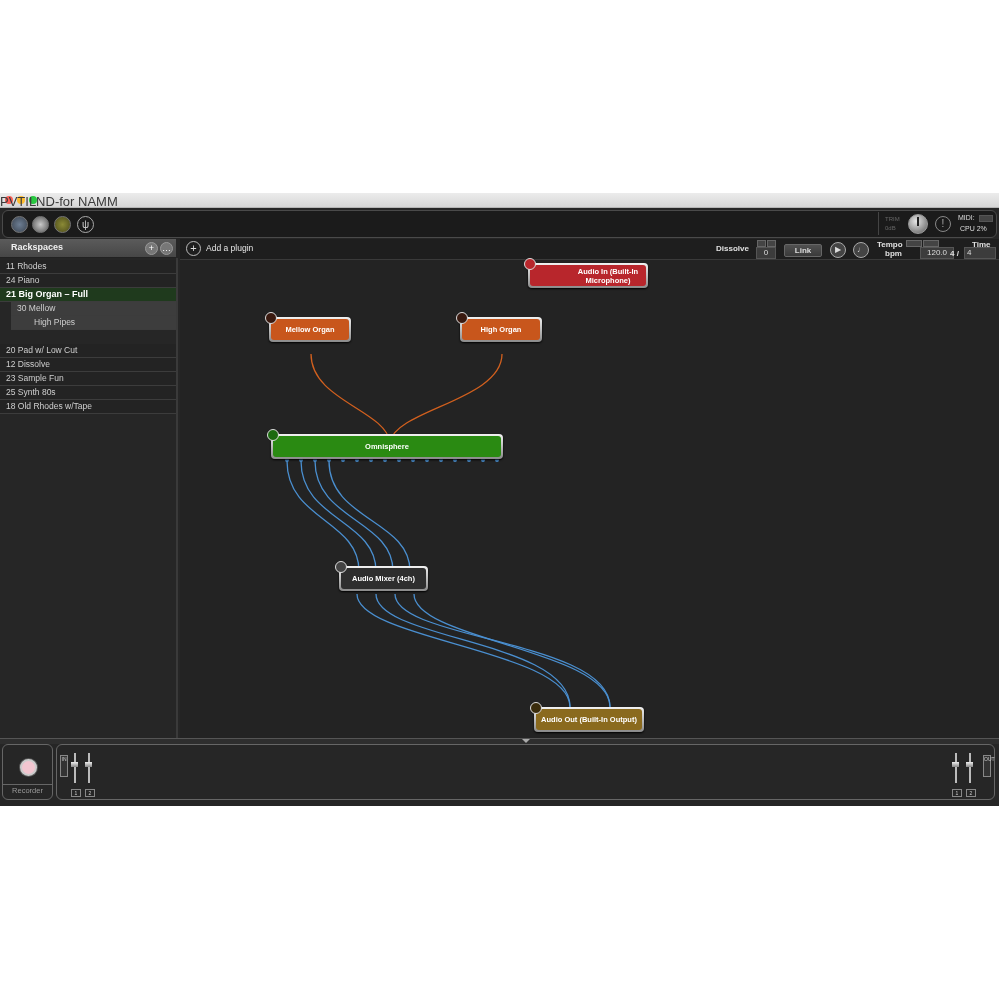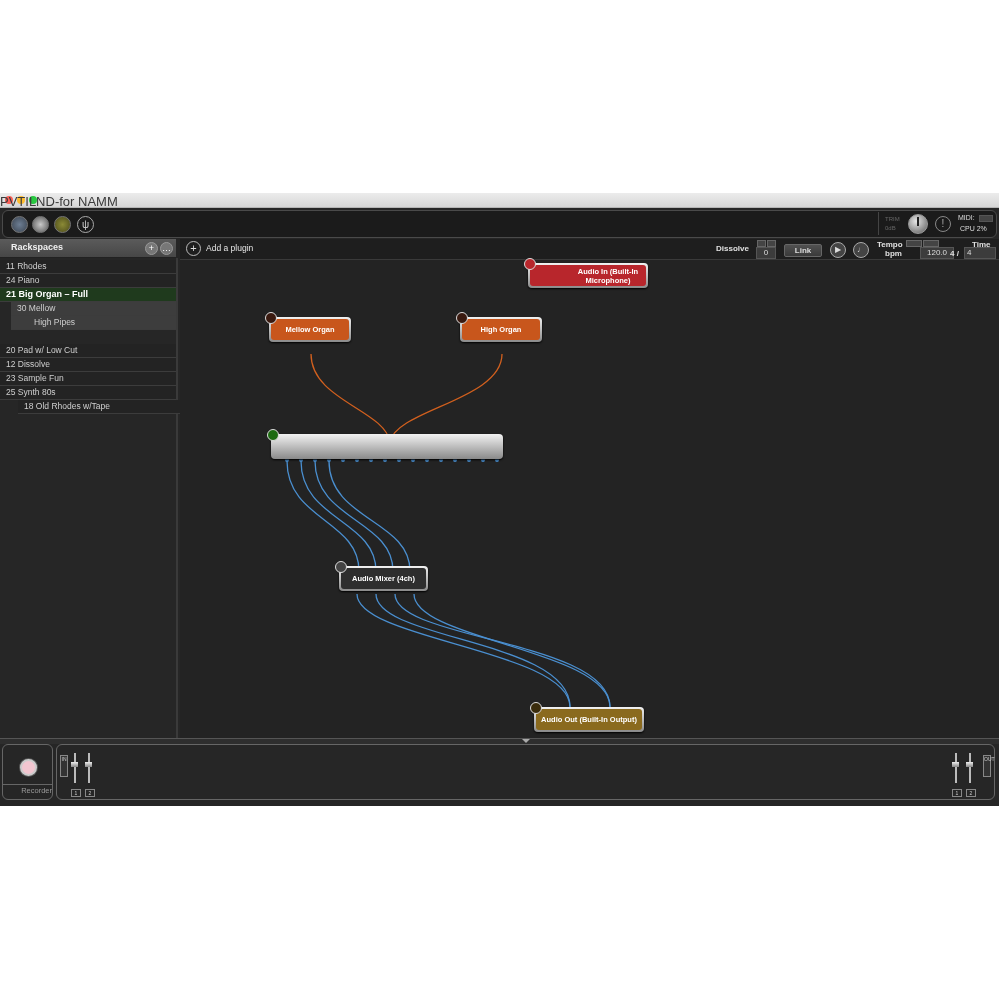--- a/index.html
+++ b/index.html
@@ -44,21 +44,21 @@
   .canvas { position:absolute; left:180px; top:67px; width:819px; height:478px; background:#232323; }
   .canvas svg { position:absolute; left:0; top:0; }
   .node { position:absolute; border-radius:4px; background:linear-gradient(#f2f2f2,#8a8a8a); padding:2px; box-shadow:0 1px 2px #000; }
   .node-inner { width:100%; height:100%; border-radius:3px; color:#fff; font-size:7.5px; font-weight:bold; text-align:center; box-sizing:border-box; display:flex; align-items:center; justify-content:center; }
   .node-badge { position:absolute; left:-4px; top:-5px; width:10px; height:10px; border-radius:50%; border:1px solid #ddd; }
   .bottom-divider { position:absolute; left:0; top:545px; width:999px; height:5px; background:#2e2e2e; border-top:1px solid #555; }
   .collapse-arrow { position:absolute; left:522px; top:546px; width:0; height:0; border-left:4px solid transparent; border-right:4px solid transparent; border-top:4px solid #aaa; }
   .bottom { position:absolute; left:0; top:551px; width:999px; height:62px; background:#262626; }
   .recorder { position:absolute; left:2px; top:0; width:49px; height:54px; border:1px solid #666; border-radius:6px; }
   .rec-btn { position:absolute; left:17px; top:14px; width:13px; height:13px; border-radius:50%; background:#f2c6d0; border:2px solid #ccc; box-shadow:0 0 0 1px #555; }
-  .rec-label { position:absolute; left:0; right:0; top:39px; border-top:1px solid #666; text-align:right; font-size:7.5px; color:#999; padding-top:1px; }
+  .rec-label { position:absolute; left:0; right:0; top:39px; border-top:1px solid #666; text-align:center; font-size:7.5px; color:#999; padding-top:1px; }
   .mixer { position:absolute; left:56px; top:0; width:937px; height:54px; border:1px solid #666; border-radius:6px; }
   .io-tag { position:absolute; width:6px; height:20px; border:1px solid #888; background:#333; color:#ccc; font-size:5px; text-align:center; line-height:6px; }
   .fader { position:absolute; width:2px; height:30px; background:#bbb; }
   .fader-cap { position:absolute; width:7px; height:5px; background:linear-gradient(#eee,#888); left:-3px; top:9px; }
   .ch-num { position:absolute; width:8px; height:6px; border:1px solid #888; color:#ccc; font-size:5px; text-align:center; line-height:6px; }
 </style>
 </head>
 <body>
 
 <div class="window">
@@ -114,21 +114,21 @@
       </div>
     <div class="rs-item" style="top:100px;">
         <span>12 Dissolve</span>
       </div>
     <div class="rs-item" style="top:114px;">
         <span>23 Sample Fun</span>
       </div>
     <div class="rs-item" style="top:128px;">
         <span>25 Synth 80s</span>
       </div>
-    <div class="rs-item" style="top:142px;margin-left:18px;">
+    <div class="rs-item" style="top:142px;">
         <span>18 Old Rhodes w/Tape</span>
       </div>
   </div>
 
   <div class="toolbar">
     <div class="addplug-icon">+</div>
     <div class="addplug-label">Add a plugin</div>
     <div class="tb-text" style="left:536px; top:5px;">Dissolve</div>
     <div class="tb-mini" style="left:577px; top:1px;"></div>
     <div class="tb-mini" style="left:587px; top:1px;"></div>
@@ -193,20 +193,21 @@
     </div>
     <div class="node" style="left:89px; top:57px; width:78px; height:21px;">
       <div class="node-inner" style="background:#c8561c;">Mellow Organ</div>
       <div class="node-badge" style="background:#3a1a10;"></div>
     </div>
     <div class="node" style="left:280px; top:57px; width:78px; height:21px;">
       <div class="node-inner" style="background:#c8561c;">High Organ</div>
       <div class="node-badge" style="background:#3a1a10;"></div>
     </div>
     <div class="node" style="left:91px; top:174px; width:228px; height:21px;">
+      <div class="node-inner" style="background:#2a8a12;">Omnisphere</div>
       <div class="node-badge" style="background:#1c6a10;"></div>
     </div>
     <div class="node" style="left:159px; top:306px; width:85px; height:21px;">
       <div class="node-inner" style="background:#2e2e2e;">Audio Mixer (4ch)</div>
       <div class="node-badge" style="background:#444;"></div>
     </div>
     <div class="node" style="left:354px; top:447px; width:106px; height:21px;">
       <div class="node-inner" style="background:#8a6a1e;">Audio Out (Built-In Output)</div>
       <div class="node-badge" style="background:#3a2c0c;"></div>
     </div>

